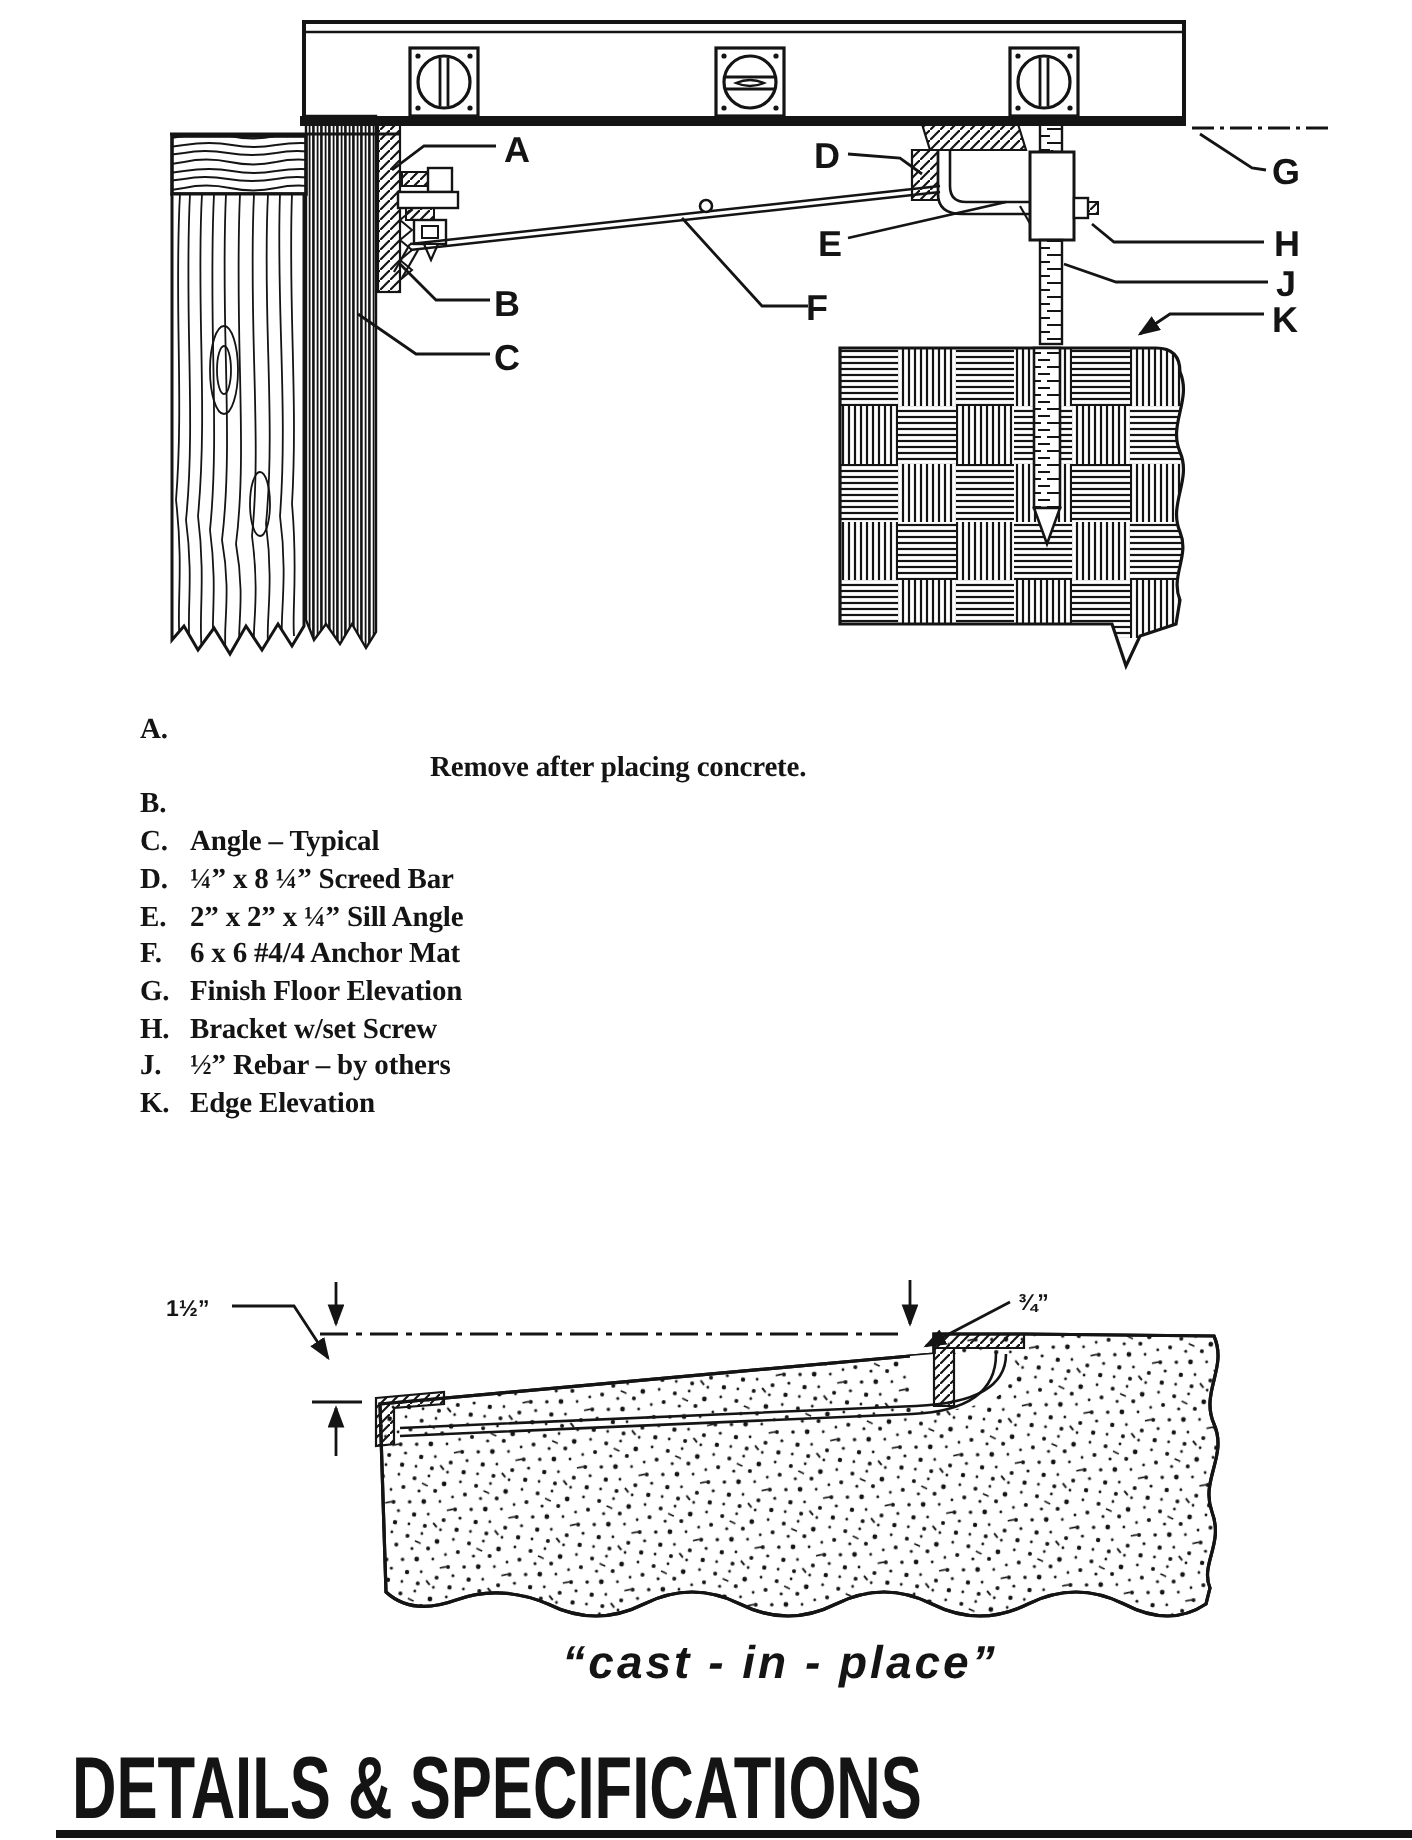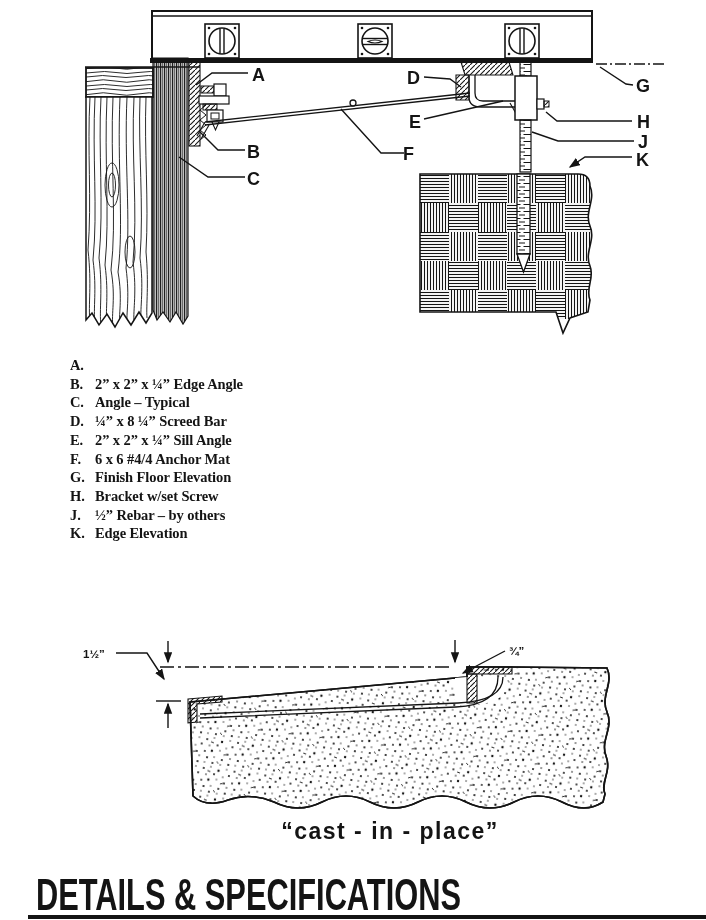--- a/index.html
+++ b/index.html
@@ -12,21 +12,21 @@
   #bottom-diagram{top:622px;}
   .legend{
     position:absolute;left:70px;top:356px;width:580px;
     font-weight:bold;font-size:14.5px;line-height:18.7px;letter-spacing:-0.1px;
   }
   .legend-row{display:flex;}
   .legend-letter{width:25px;flex:0 0 25px;}
   .legend-cont{margin-left:145px;}
   .caption{
     position:absolute;left:240px;top:818px;width:300px;text-align:center;
-    font-family:"Liberation Sans", sans-serif;font-weight:bold;
+    font-family:"Liberation Sans", sans-serif;font-weight:bold;font-style:italic;
     font-size:23px;letter-spacing:1.5px;
   }
   .page-title{
     position:absolute;left:36px;top:870px;
     font-family:"Liberation Sans", sans-serif;font-weight:bold;
     font-size:44px;white-space:nowrap;
     transform:scaleX(0.70);transform-origin:left center;letter-spacing:0px;
   }
   .bottom-rule{
     position:absolute;left:28px;top:915px;width:678px;height:4px;background:#141414;
@@ -247,23 +247,23 @@
     <text class="lbl" x="637" y="128">H</text>
     <text class="lbl" x="638" y="148">J</text>
     <text class="lbl" x="636" y="166">K</text>
   </g>
 </svg>
 
 <div class="legend">
   <div class="legend-row">
     <span class="legend-letter">A.</span>
   </div>
+  <div class="legend-cont">Remove after placing concrete.</div>
   <div class="legend-row">
     <span class="legend-letter">B.</span>
-    <span>2” x 2” x ¼” Edge Angle</span>
   </div>
   <div class="legend-row">
     <span class="legend-letter">C.</span>
     <span>Angle – Typical</span>
   </div>
   <div class="legend-row">
     <span class="legend-letter">D.</span>
     <span>¼” x 8 ¼” Screed Bar</span>
   </div>
   <div class="legend-row">

